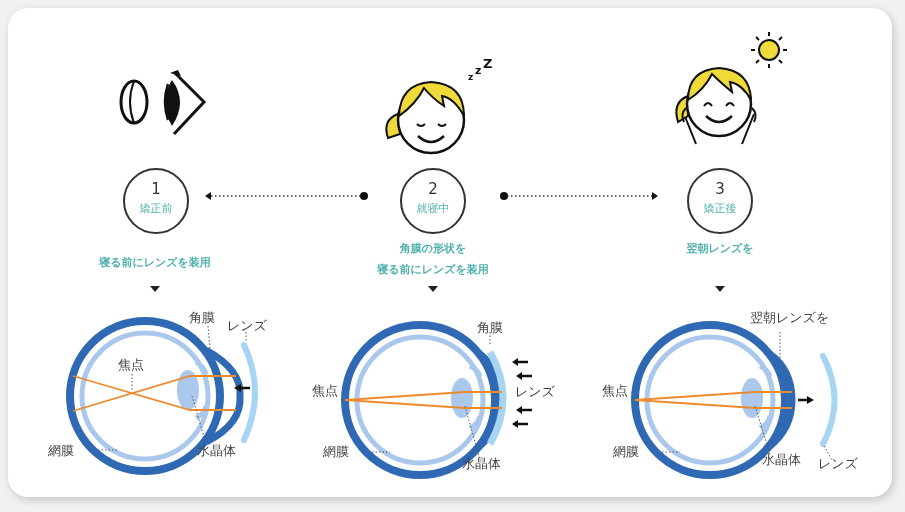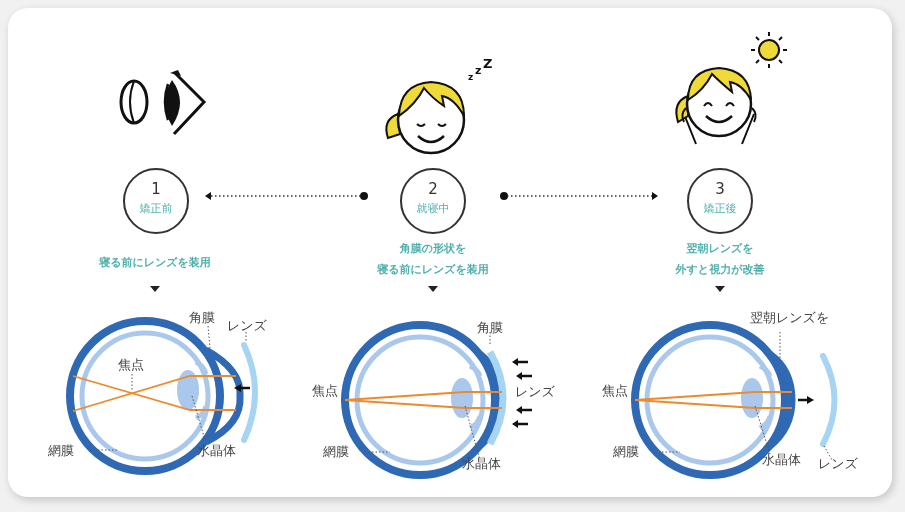--- a/index.html
+++ b/index.html
@@ -111,21 +111,20 @@
 <div class="tri-down" style="left:150px;top:286px"></div>
 
 <div class="caption" style="left:348px;top:238px;width:170px">
   <div>角膜の形状を</div>
   <div>寝る前にレンズを装用</div>
 </div>
 <div class="tri-down" style="left:428px;top:286px"></div>
 
 <div class="caption" style="left:635px;top:238px;width:170px">
   <div>翌朝レンズを</div>
-  <div>外すと視力が改善</div>
 </div>
 <div class="tri-down" style="left:715px;top:286px"></div>
 
 <svg style="left:60px;top:310px" width="220" height="180" viewBox="0 0 220 180">
   <circle cx="85" cy="86" r="75" fill="#fff" stroke="#2f68b3" stroke-width="8"></circle>
   <circle cx="85" cy="86" r="63" fill="none" stroke="#a9c8ec" stroke-width="5"></circle>
   <path d="M146 40 Q182 60 180 86 Q182 114 146 132" fill="none" stroke="#2f68b3" stroke-width="7"></path>
   <ellipse cx="128" cy="80" rx="11" ry="20" fill="#a9c8ec"></ellipse>
   <path d="M136 52 Q144 56 146 64 M136 108 Q144 104 146 96" stroke="#a9c8ec" stroke-width="5" fill="none"></path>
   <g stroke="#ee8a2e" stroke-width="1.8" fill="none">

